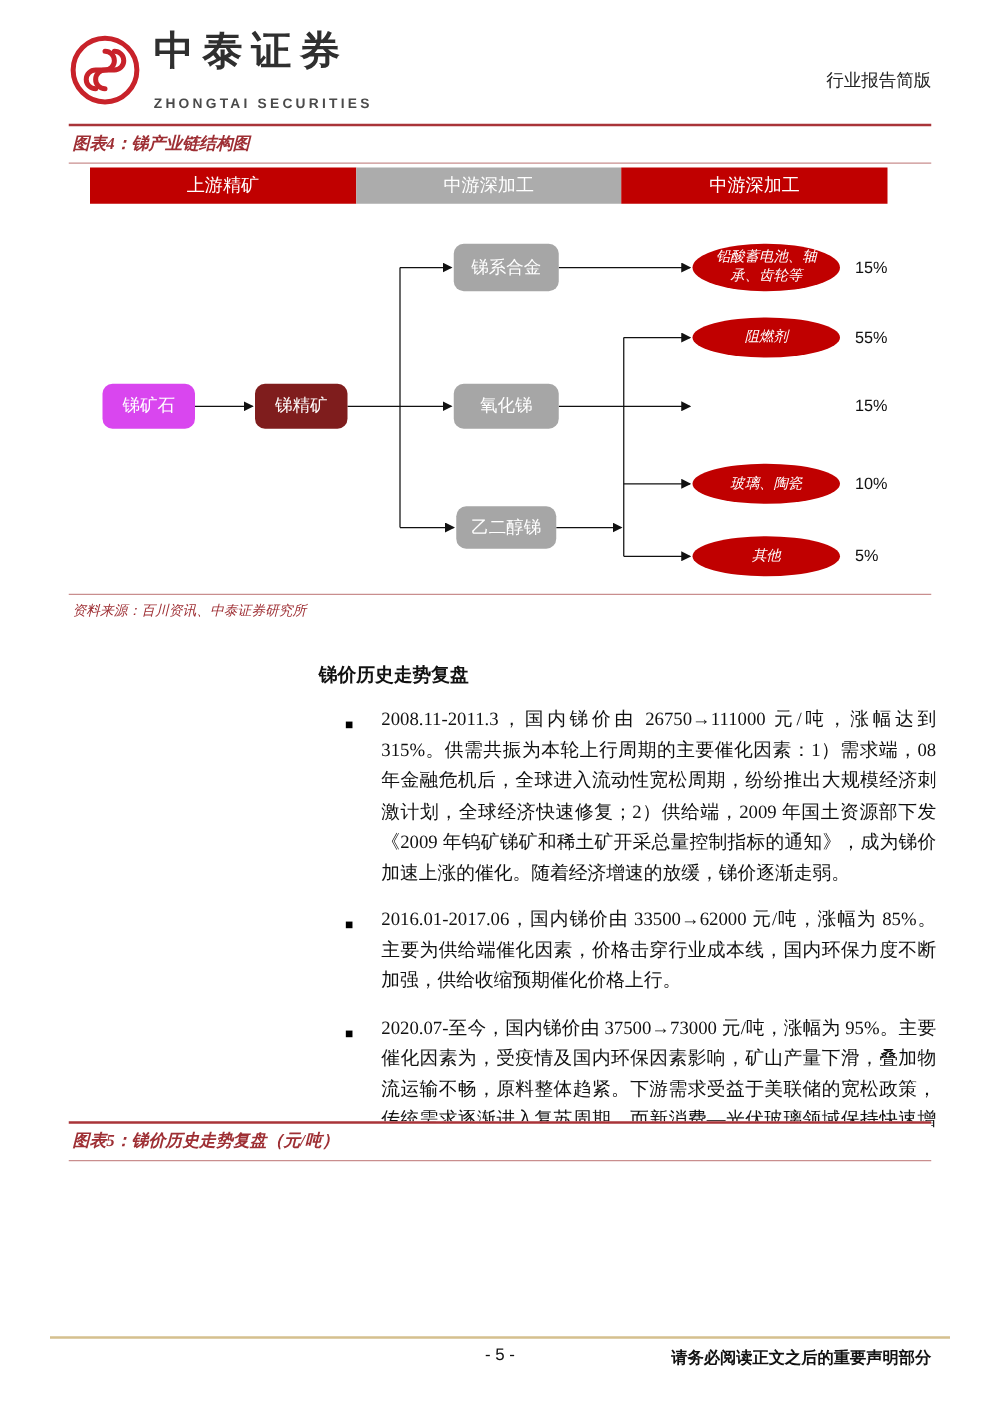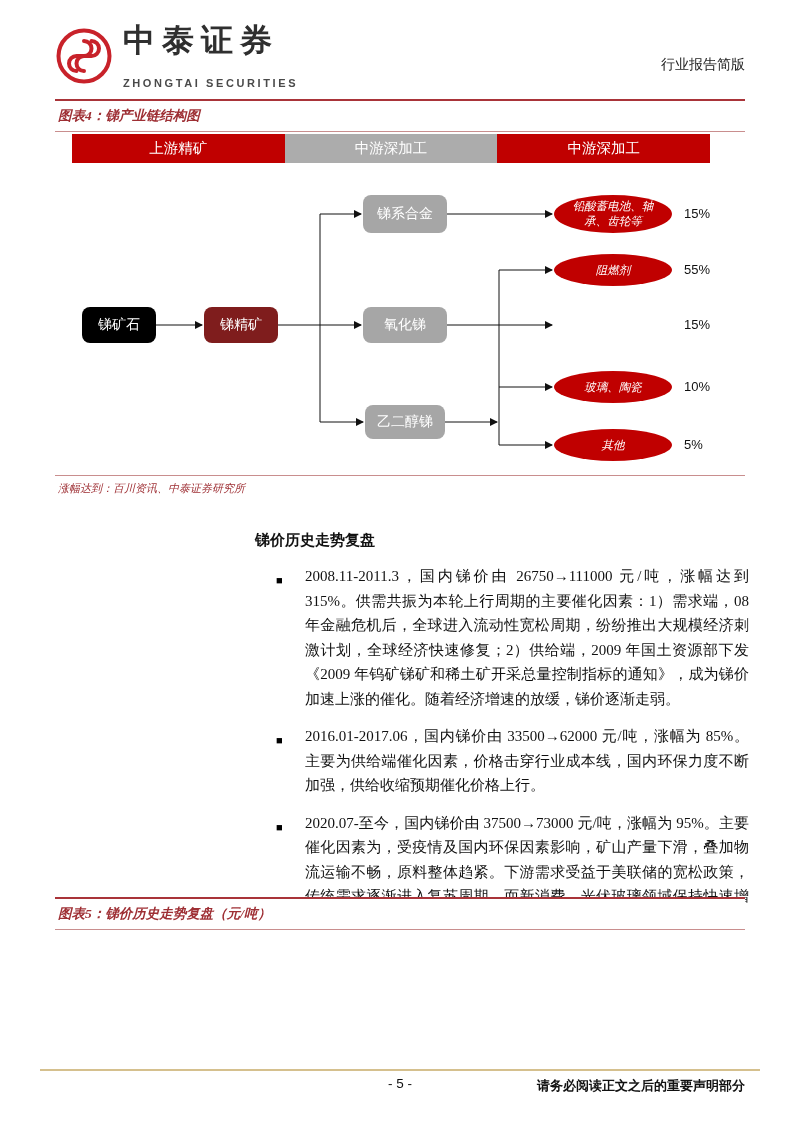--- a/index.html
+++ b/index.html
@@ -106,41 +106,41 @@
         <path d="M447,81 H552" marker-end="url(#arr)"></path>
         <path d="M447,192 H552" marker-end="url(#arr)"></path>
         <path d="M499,137 V312"></path>
         <path d="M499,137 H552" marker-end="url(#arr)"></path>
         <path d="M499,254 H552" marker-end="url(#arr)"></path>
         <path d="M499,312 H552" marker-end="url(#arr)"></path>
         <path d="M445,289 H497" marker-end="url(#arr)"></path>
       </g>
     </svg>
 
-    <div class="node" style="left: 82px; top: 174px; width: 74px; height: 36px; background-color: #000000;">锑矿石</div>
+    <div class="node" style="left: 82px; top: 174px; width: 74px; height: 36px; background-color: #d946ef;">锑矿石</div>
     <div class="node" style="left: 204px; top: 174px; width: 74px; height: 36px; background-color: #7f1d1d;">锑精矿</div>
 
     <div class="node" style="left: 363px; top: 62px; width: 84px; height: 38px; background-color: rgb(166, 166, 166);">锑系合金</div>
     <div class="node" style="left: 363px; top: 174px; width: 84px; height: 36px; background-color: rgb(166, 166, 166);">氧化锑</div>
     <div class="node" style="left: 365px; top: 272px; width: 80px; height: 34px; background-color: rgb(166, 166, 166);">乙二醇锑</div>
 
     <div class="oval" style="top: 62px; height: 38px; background-color: rgb(192, 0, 0);">铅酸蓄电池、轴承、齿轮等</div>
     <div class="oval" style="top: 121px; height: 32px; background-color: rgb(192, 0, 0);">阻燃剂</div>
     <div class="oval" style="top: 238px; height: 32px; background-color: rgb(192, 0, 0);">玻璃、陶瓷</div>
     <div class="oval" style="top: 296px; height: 32px; background-color: rgb(192, 0, 0);">其他</div>
 
     <div class="pct" style="top:73px;">15%</div>
     <div class="pct" style="top:129px;">55%</div>
     <div class="pct" style="top:184px;">15%</div>
     <div class="pct" style="top:246px;">10%</div>
     <div class="pct" style="top:304px;">5%</div>
   </div>
 
   <div class="source-line"></div>
-  <div class="source-text">涨幅达到：百川资讯、中泰证券研究所</div>
+  <div class="source-text">资料来源：百川资讯、中泰证券研究所</div>
 
   <div class="section-heading">锑价历史走势复盘</div>
 
   <div class="bullets">
     <div class="bullet">
       <span class="bullet-marker">■</span>
       <span>2008.11-2011.3，国内锑价由 26750→111000 元/吨，涨幅达到 315%。供需共振为本轮上行周期的主要催化因素：1）需求端，08 年金融危机后，全球进入流动性宽松周期，纷纷推出大规模经济刺激计划，全球经济快速修复；2）供给端，2009 年国土资源部下发《2009 年钨矿锑矿和稀土矿开采总量控制指标的通知》，成为锑价加速上涨的催化。随着经济增速的放缓，锑价逐渐走弱。</span>
     </div>
     <div class="bullet">
       <span class="bullet-marker">■</span>

